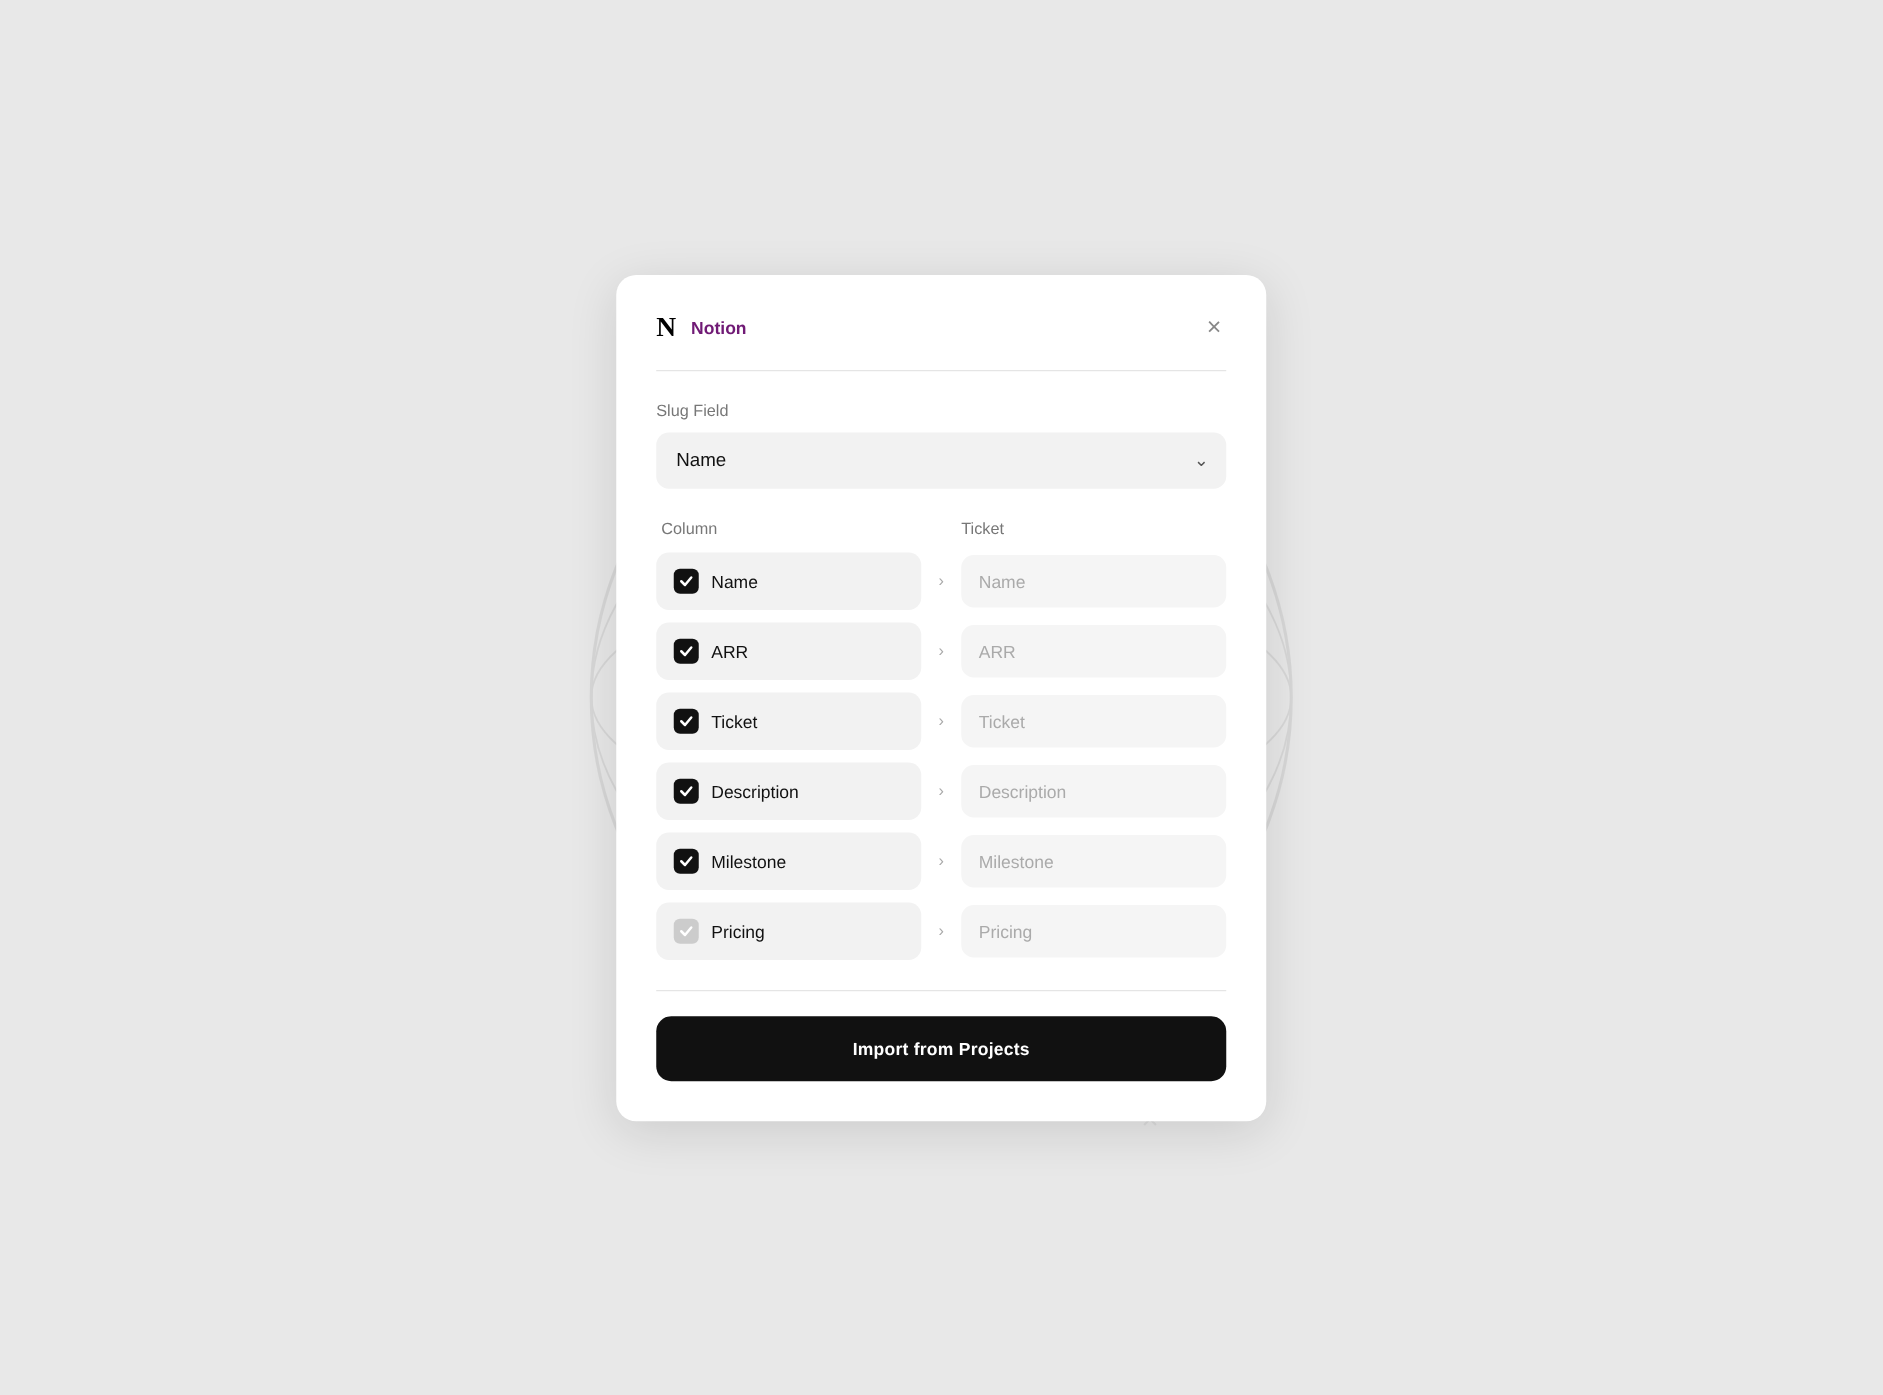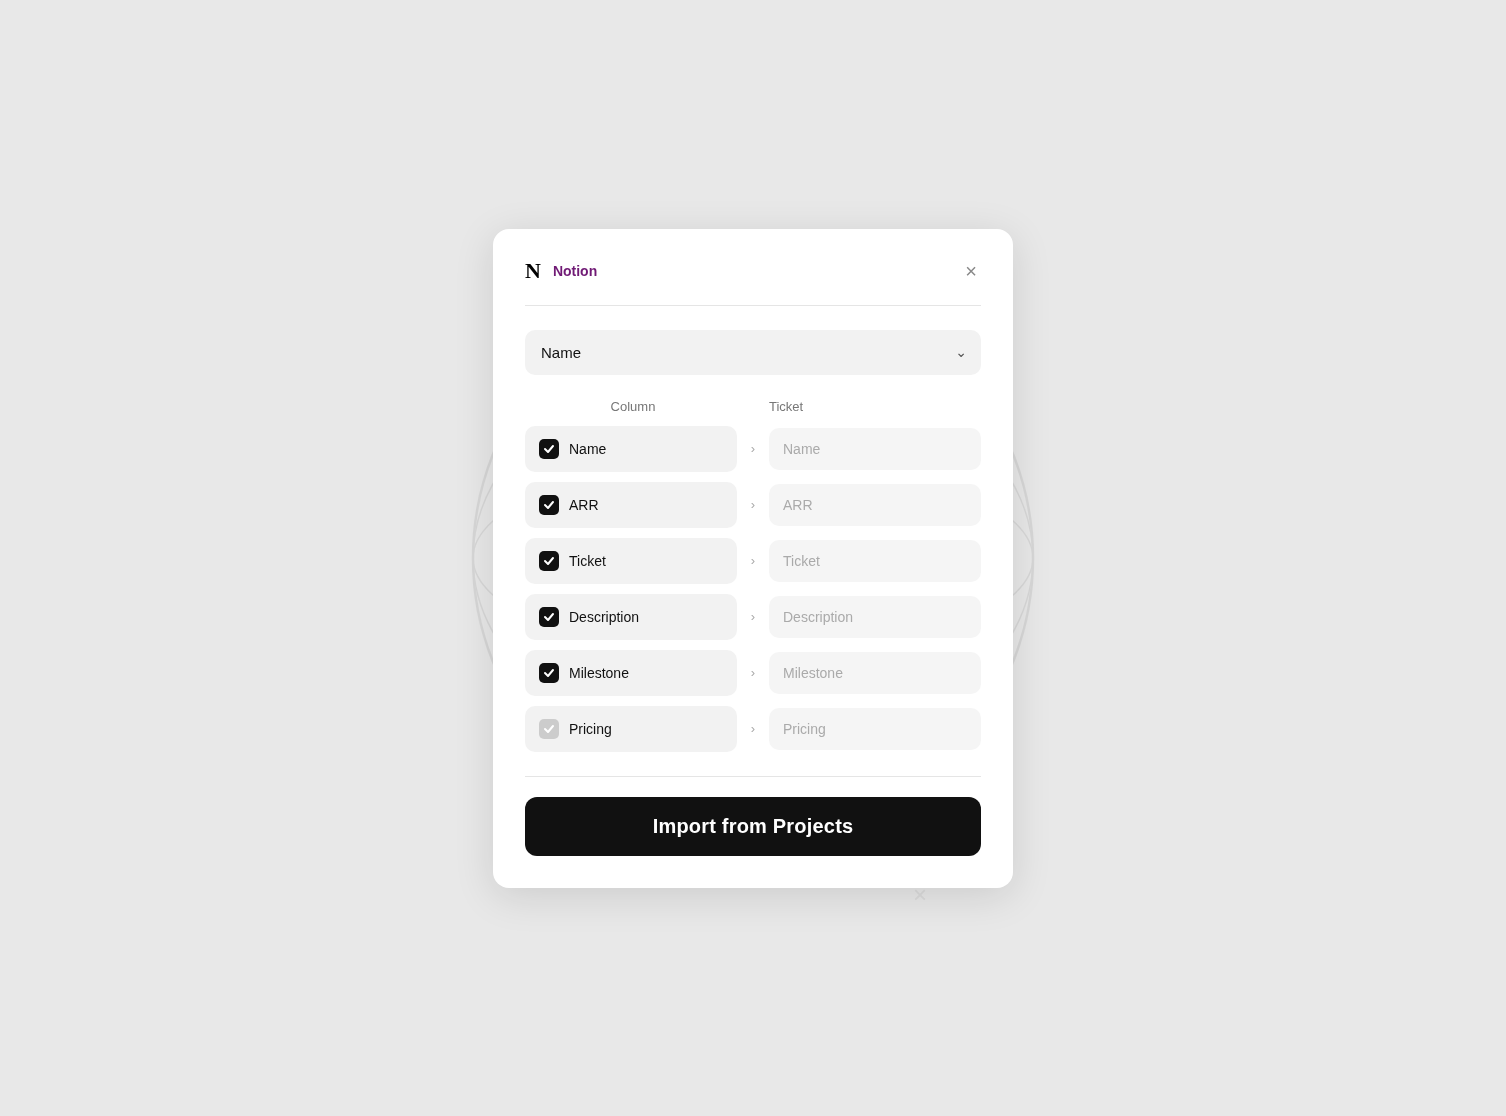--- a/index.html
+++ b/index.html
@@ -112,21 +112,21 @@
       margin-bottom: 12px;
       padding: 0 4px;
     }
 
     .col-header {
       font-size: 13px;
       color: #777;
       font-weight: 500;
     }
 
-    .col-header.column { flex: 1; text-align: center; }
+    .col-header.column { flex: 1; }
     .col-header.arrow-spacer { width: 32px; }
     .col-header.field { flex: 1; }
 
     
     .mapping-rows {
       display: flex;
       flex-direction: column;
       gap: 10px;
       margin-bottom: 24px;
     }
@@ -199,21 +199,21 @@
     }
 
     
     .import-btn {
       width: 100%;
       background: #111;
       color: #fff;
       border: none;
       border-radius: 12px;
       padding: 18px;
-      font-size: 20px;
+      font-size: 14px;
       font-weight: 700;
       cursor: pointer;
       letter-spacing: 0.2px;
     }
 
     
     .bg-globe {
       position: absolute;
       top: 50%;
       left: 50%;
@@ -264,20 +264,21 @@
     <div class="modal-title-group">
       <span class="notion-logo">N</span>
       <span class="modal-title-text">Notion</span>
     </div>
     <button class="close-btn">×</button>
   </div>
 
   <hr class="divider">
 
   
+  <div class="section-label">Slug Field</div>
   <div class="select-wrapper">
     <select class="slug-select">
       <option>Name</option>
       <option>ARR</option>
       <option>Ticket</option>
       <option>Description</option>
       <option>Milestone</option>
       <option>Pricing</option>
     </select>
     <span class="chevron-icon">⌄</span>

